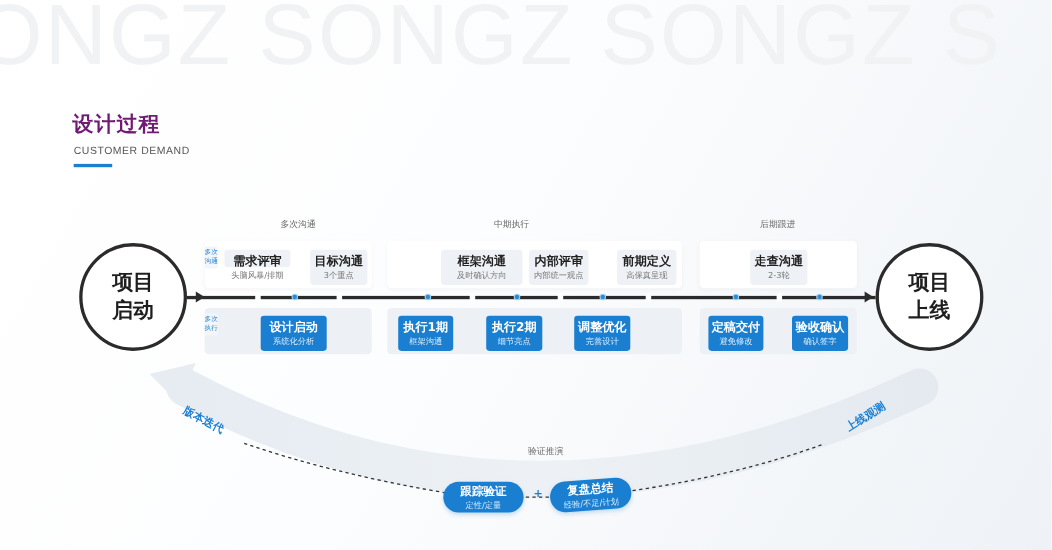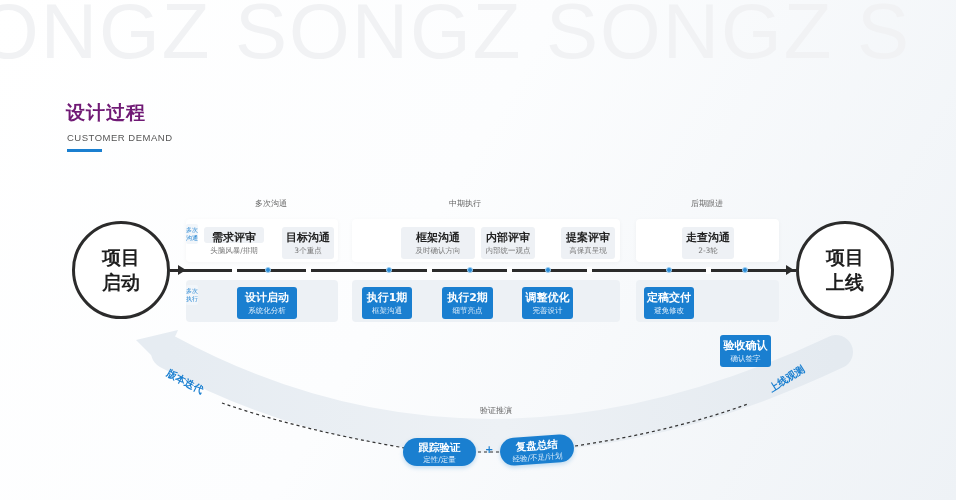--- a/index.html
+++ b/index.html
@@ -154,21 +154,21 @@
 </div>
 <div class="chip" style="left:401px; top:227px; width:74px; height:32px;">
   <span class="main">框架沟通</span>
   <span class="sub">及时确认方向</span>
 </div>
 <div class="chip" style="left:481px; top:227px; width:54px; height:32px;">
   <span class="main">内部评审</span>
   <span class="sub">内部统一观点</span>
 </div>
 <div class="chip" style="left:561px; top:227px; width:54px; height:32px;">
-  <span class="main">提案评审</span>
+  <span class="main">前期定义</span>
   <span class="sub">高保真呈现</span>
 </div>
 <div class="chip" style="left:682px; top:227px; width:52px; height:32px;">
   <span class="main">走查沟通</span>
   <span class="sub">2-3轮</span>
 </div>
 
 <div class="timeline" style="left:170px; width:626px;"></div>
 <div class="arrowhead" style="left:178px;"></div>
 <div class="arrowhead" style="left:786px;"></div>
@@ -198,21 +198,21 @@
   <span class="sub">细节亮点</span>
 </div>
 <div class="bchip" style="left:522px; top:287px; width:51px; height:32px;">
   <span class="main">调整优化</span>
   <span class="sub">完善设计</span>
 </div>
 <div class="bchip" style="left:644px; top:287px; width:50px; height:32px;">
   <span class="main">定稿交付</span>
   <span class="sub">避免修改</span>
 </div>
-<div class="bchip" style="left:720px; top:287px; width:51px; height:32px;margin-top:48px;">
+<div class="bchip" style="left:720px; top:287px; width:51px; height:32px;">
   <span class="main">验收确认</span>
   <span class="sub">确认签字</span>
 </div>
 
 <div class="arc-text" style="left:165px; top:375px; transform: rotate(28deg);">版本迭代</div>
 <div class="arc-text" style="left:767px; top:372px; transform: rotate(-32deg);">上线观测</div>
 <div class="verify-label">验证推演</div>
 
 <div class="pill" style="left:403px; top:438px; width:73px; height:28px; padding-top:2px;">
   <span class="main">跟踪验证</span>

